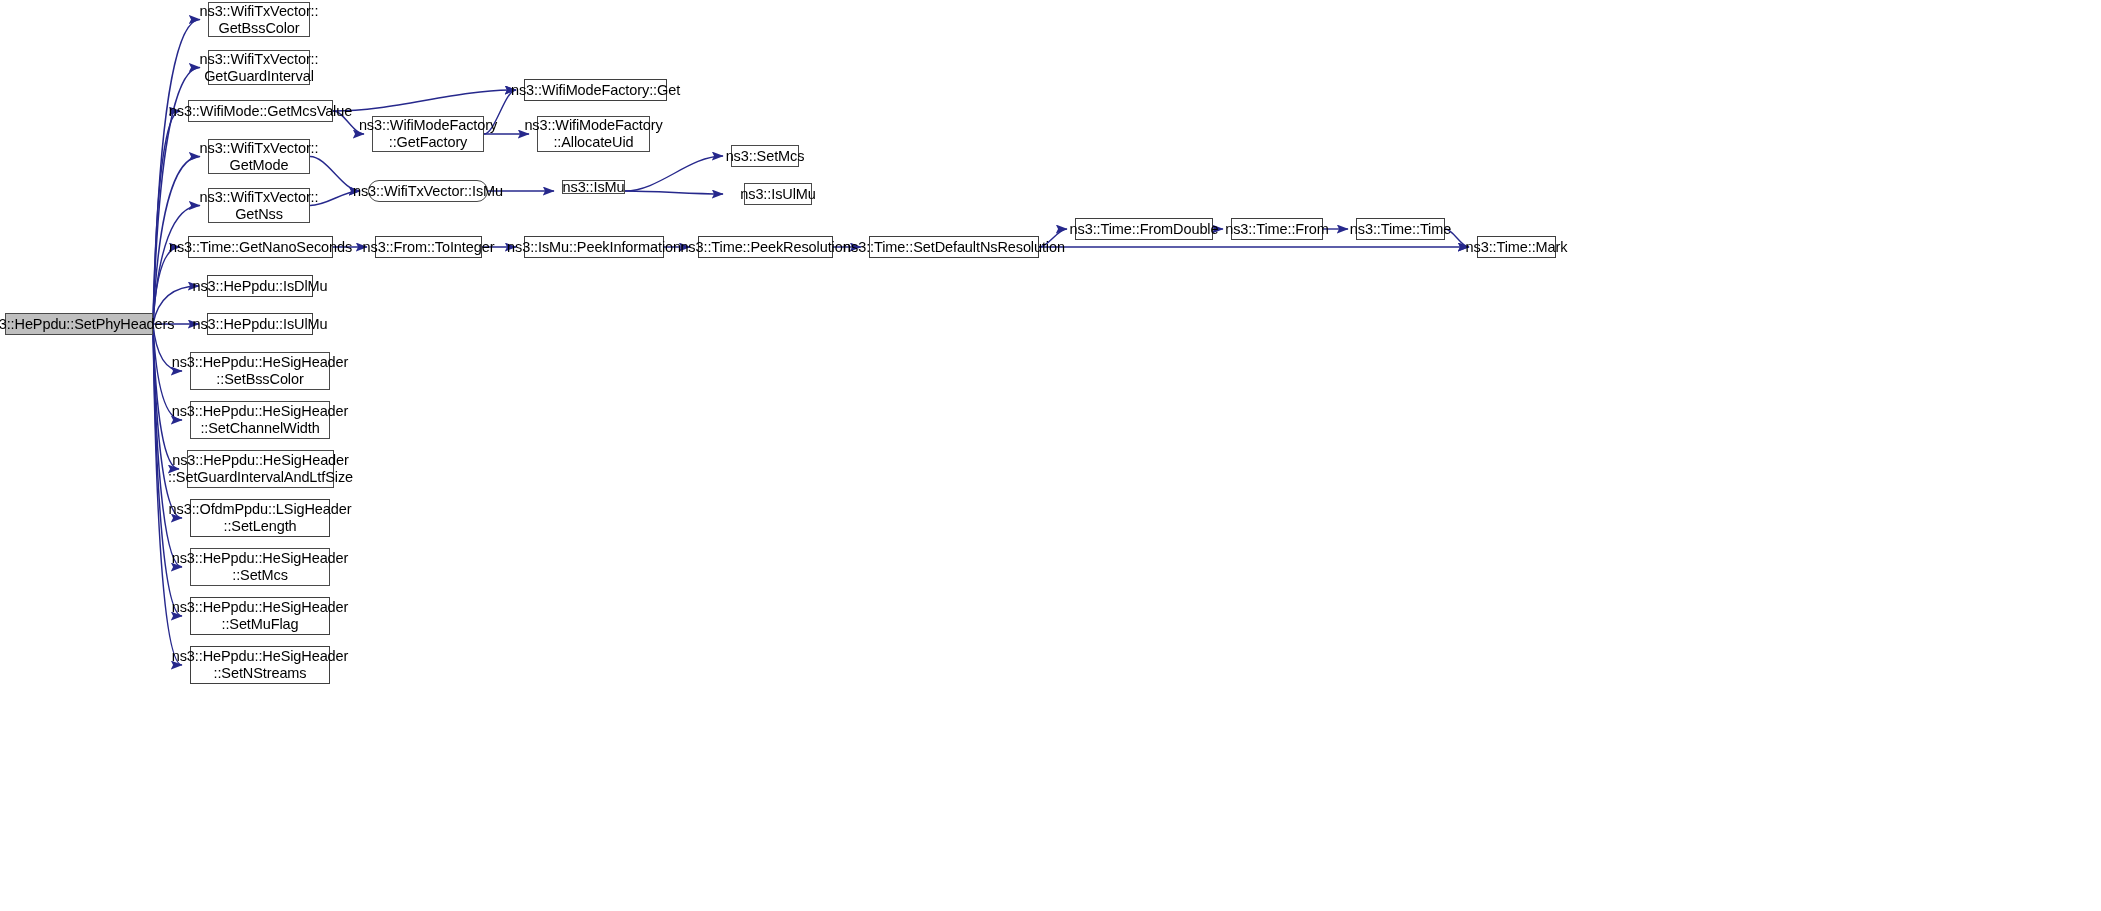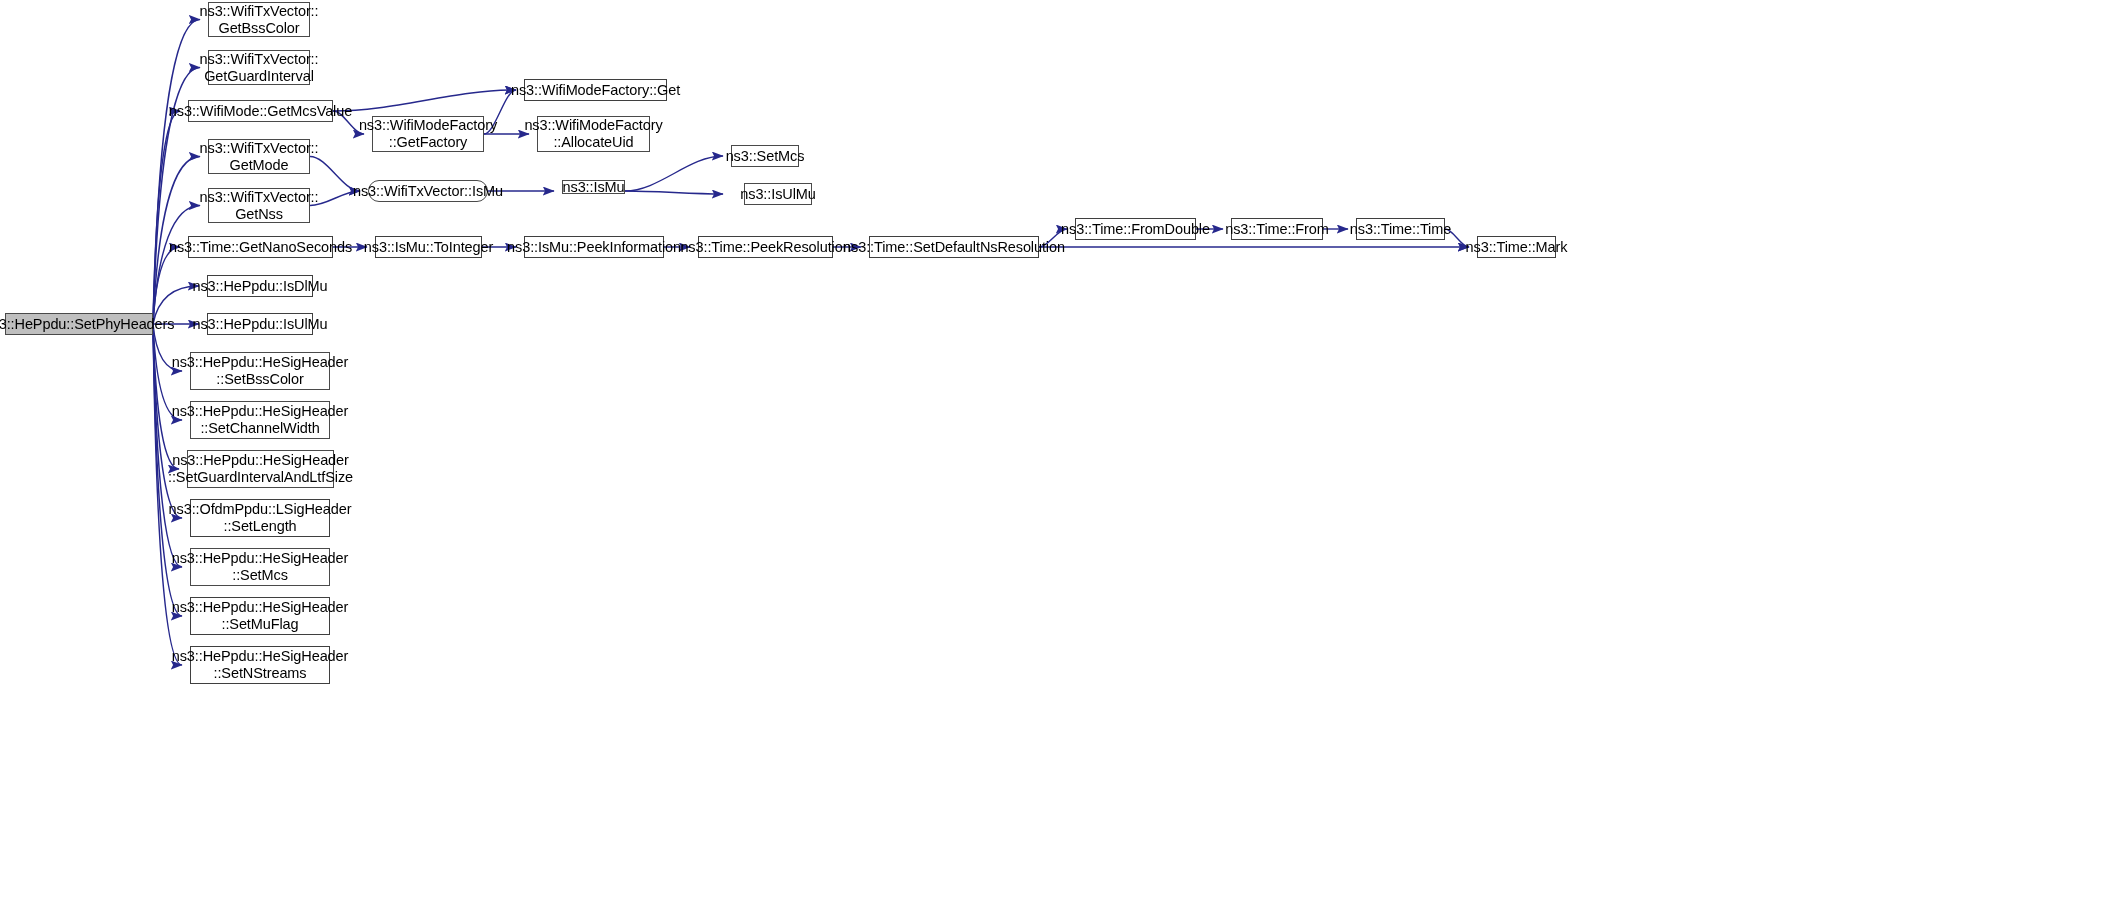--- a/index.html
+++ b/index.html
@@ -124,22 +124,22 @@
 ::SetNStreams</div>
       <div class="node" style="left: 524px; top: 79px; width: 143px; height: 22px;">ns3::WifiModeFactory::Get</div>
       <div class="node heavy" style="left: 372px; top: 116px; width: 112px; height: 36px;">ns3::WifiModeFactory
 ::GetFactory</div>
       <div class="node heavy" style="left: 537px; top: 116px; width: 113px; height: 36px;">ns3::WifiModeFactory
 ::AllocateUid</div>
       <div class="node heavy" style="left: 368px; top: 180px; width: 120px; height: 22px; border-radius: 11px;">ns3::WifiTxVector::IsMu</div>
       <div class="node heavy" style="left: 562px; top: 180px; width: 63px; height: 14px;">ns3::IsMu</div>
       <div class="node heavy" style="left: 731px; top: 145px; width: 68px; height: 22px;">ns3::SetMcs</div>
       <div class="node heavy" style="left: 744px; top: 183px; width: 68px; height: 22px;">ns3::IsUlMu</div>
-      <div class="node" style="left: 375px; top: 236px; width: 107px; height: 22px;">ns3::IsMu::ToInteger</div>
+      <div class="node" style="left: 375px; top: 236px; width: 107px; height: 22px;">ns3::From::ToInteger</div>
       <div class="node" style="left: 524px; top: 236px; width: 140px; height: 22px;">ns3::IsMu::PeekInformation</div>
       <div class="node" style="left: 698px; top: 236px; width: 135px; height: 22px;">ns3::Time::PeekResolution</div>
       <div class="node" style="left: 869px; top: 236px; width: 170px; height: 22px;">ns3::Time::SetDefaultNsResolution</div>
-      <div class="node" style="left: 1075px; top: 218px; width: 121px; height: 22px;">ns3::Time::FromDouble</div>
+      <div class="node" style="left: 1075px; top: 218px; width: 138px; height: 22px;">ns3::Time::FromDouble</div>
       <div class="node" style="left: 1231px; top: 218px; width: 92px; height: 22px;">ns3::Time::From</div>
       <div class="node" style="left: 1356px; top: 218px; width: 89px; height: 22px;">ns3::Time::Time</div>
       <div class="node" style="left: 1477px; top: 236px; width: 79px; height: 22px;">ns3::Time::Mark</div>
     </div>
 </div>
 
 </body></html>

